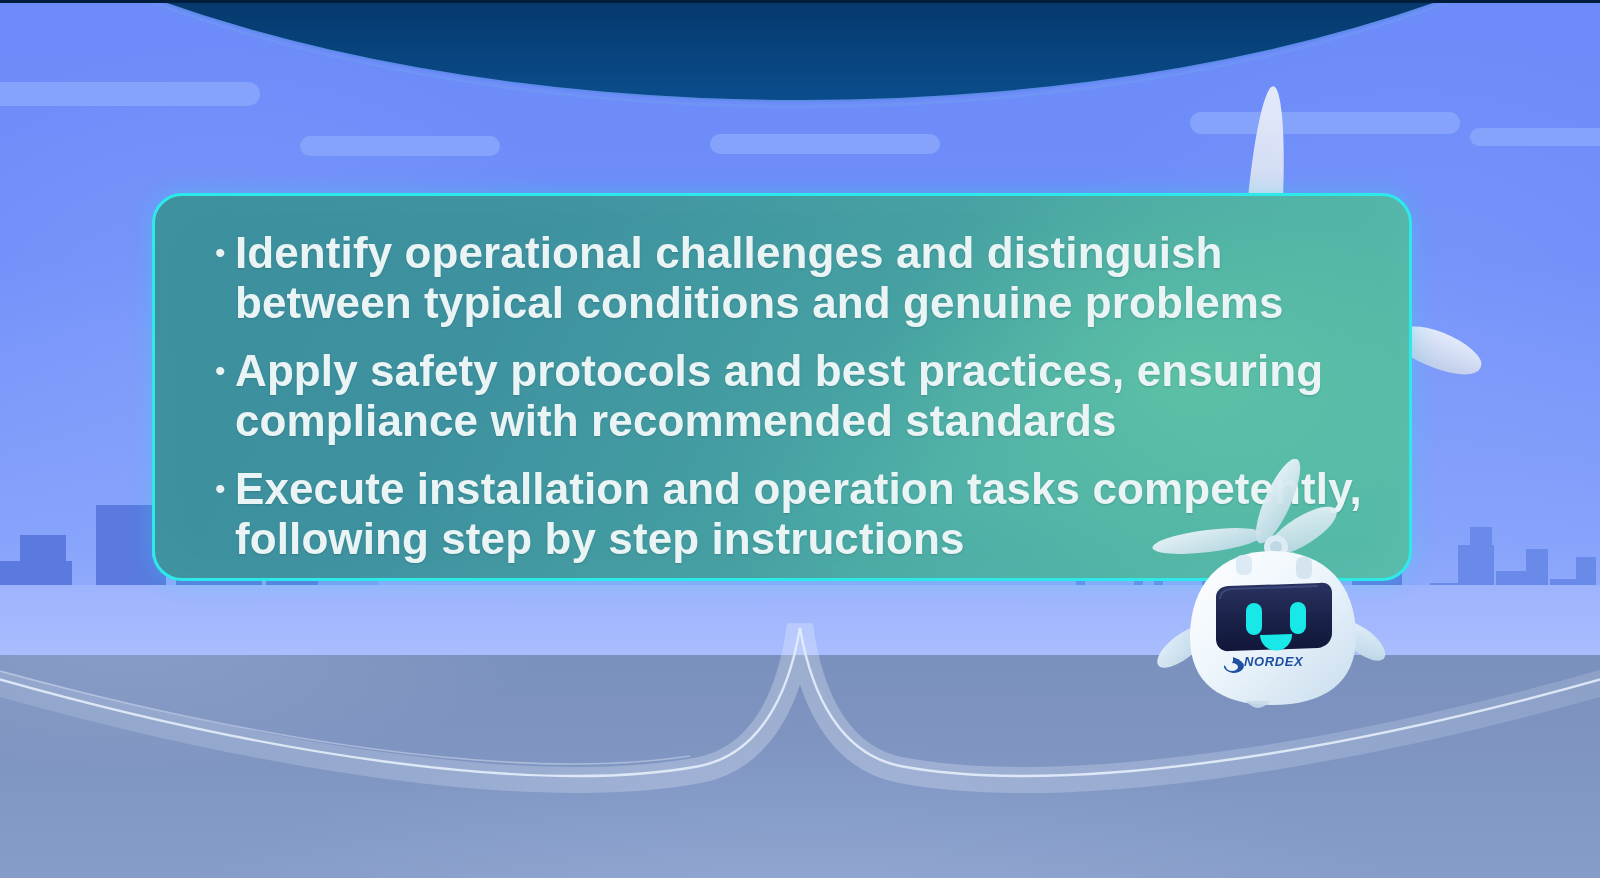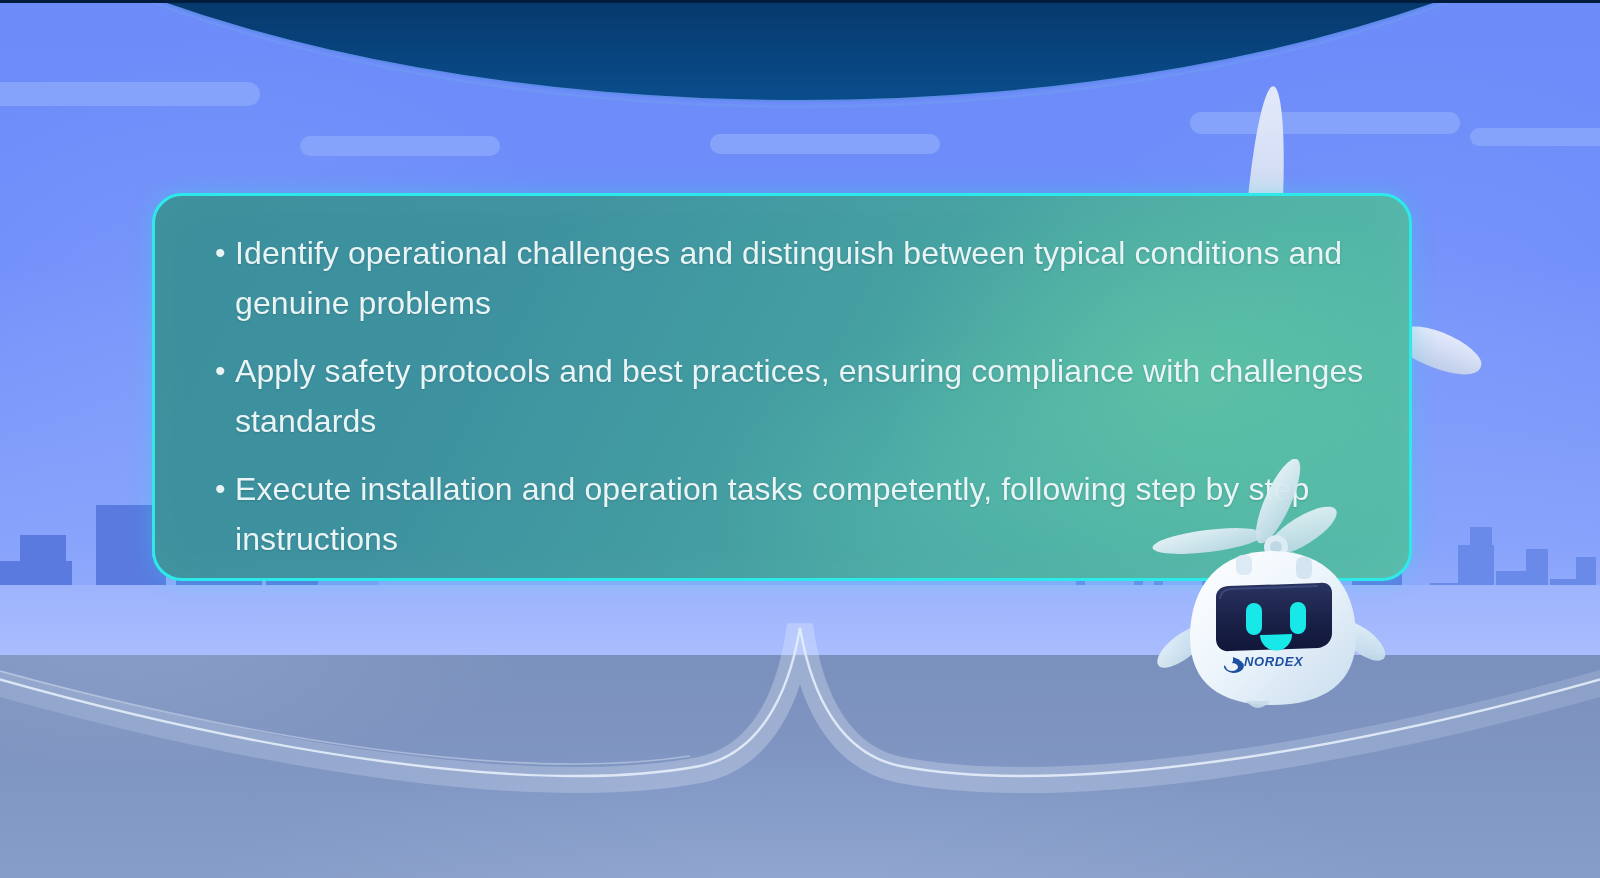--- a/index.html
+++ b/index.html
@@ -163,22 +163,22 @@
     flex: 0 0 auto;
     width: 20px;
     color: #e9f3f4;
     font-size: 30px;
     line-height: 50px;
     text-align: left;
   }
   .bullet-text {
     flex: 1 1 auto;
     color: #eaf4f5;
-    font-size: 32px;
-    font-weight: normal;
+    font-size: 44px;
+    font-weight: bold;
     line-height: 50px;
     letter-spacing: 0.1px;
     text-shadow: 0 1px 2px rgba(20,70,80,0.25);
   }
 
   
   .robot {
     position: absolute;
     left: 1150px;
     top: 459px;
@@ -308,21 +308,21 @@
   <div class="panel">
     <div class="panel-inner">
 
       <div class="bullet-row">
         <span class="bullet-dot">•</span>
         <span class="bullet-text">Identify operational challenges and distinguish between typical conditions and genuine problems</span>
       </div>
 
       <div class="bullet-row">
         <span class="bullet-dot">•</span>
-        <span class="bullet-text">Apply safety protocols and best practices, ensuring compliance with challenges standards</span>
+        <span class="bullet-text">Apply safety protocols and best practices, ensuring compliance with recommended standards</span>
       </div>
 
       <div class="bullet-row">
         <span class="bullet-dot">•</span>
         <span class="bullet-text">Execute installation and operation tasks competently, following step by step instructions</span>
       </div>
 
     </div>
   </div>
 

